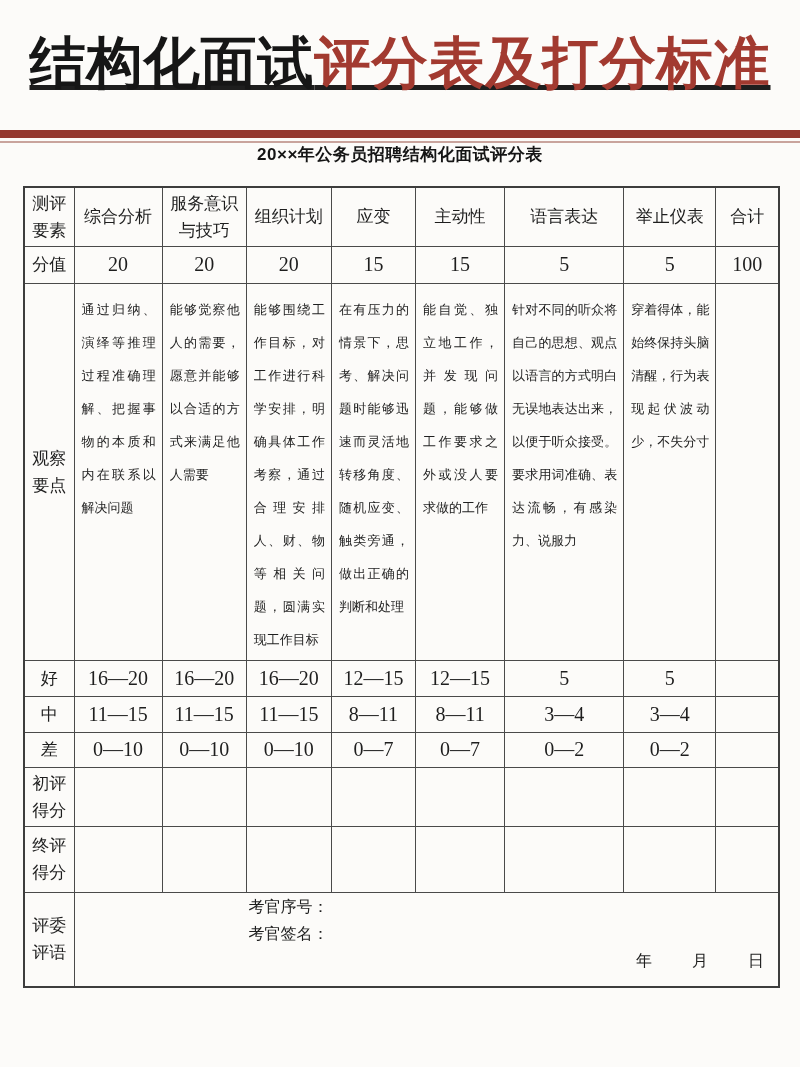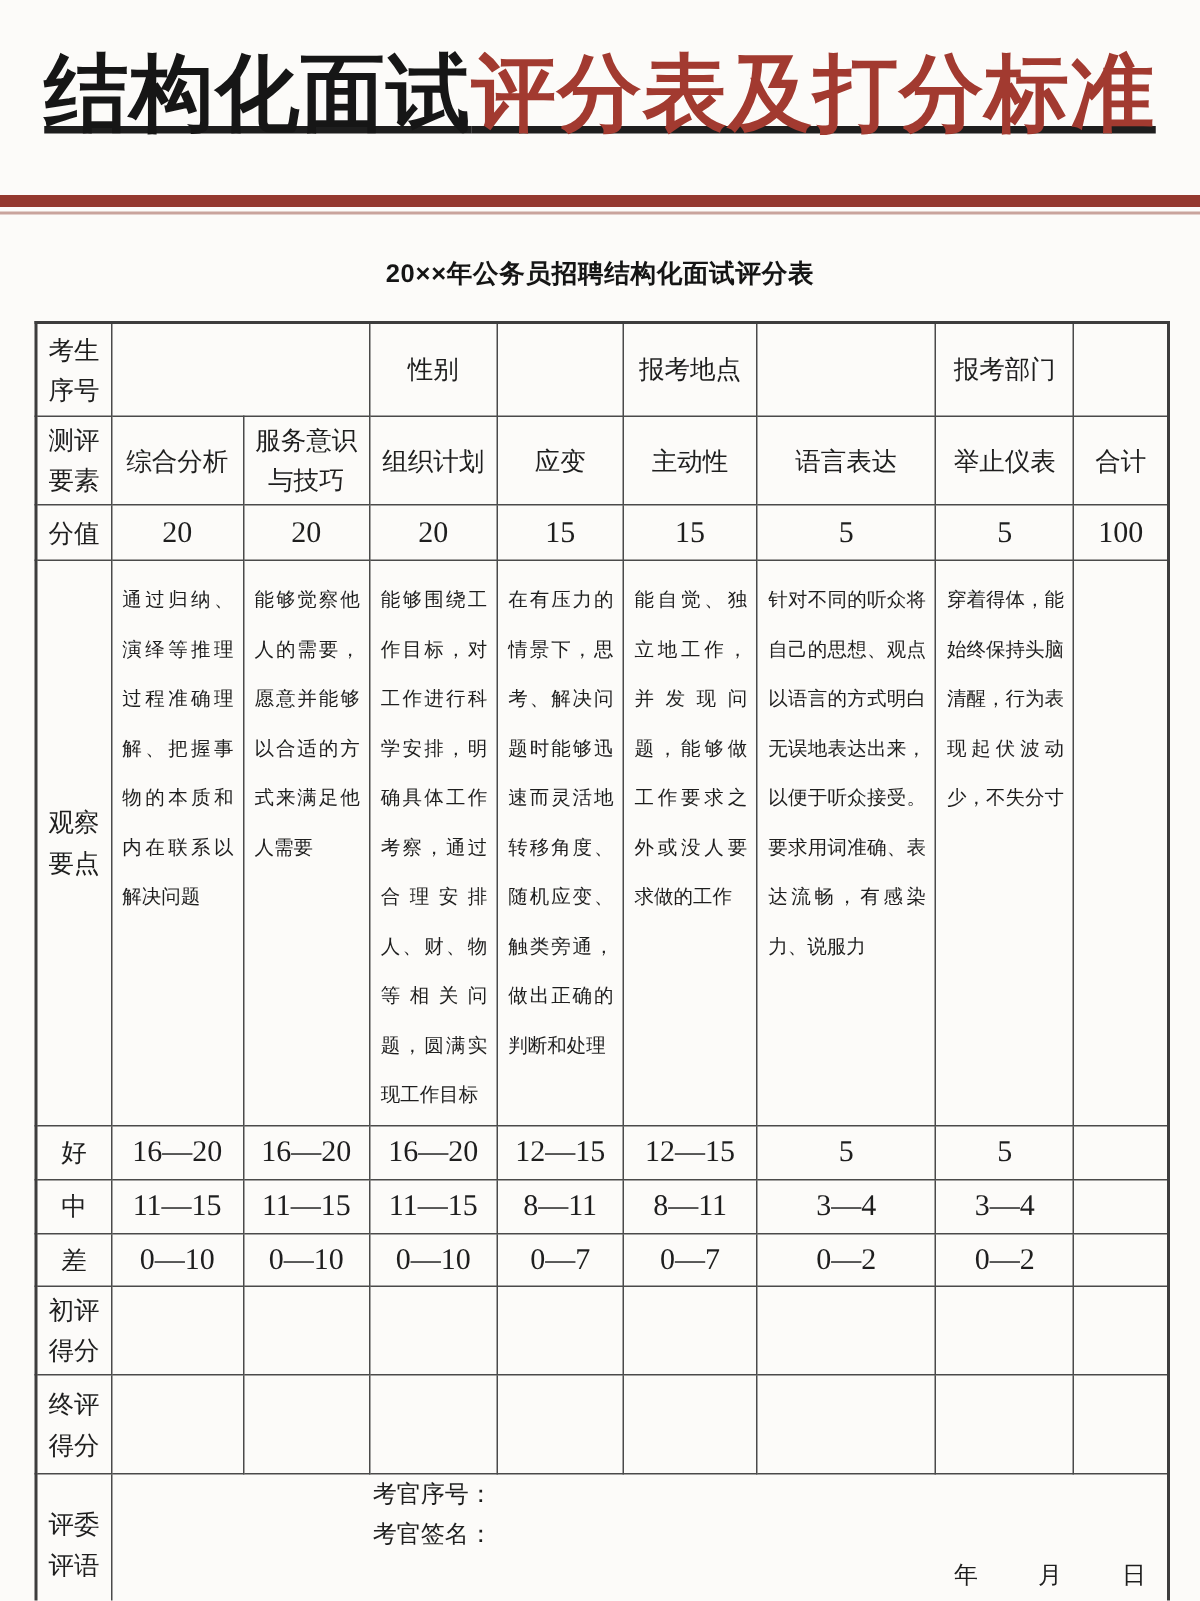--- a/index.html
+++ b/index.html
@@ -28,21 +28,20 @@
     margin-top:30px;
     height:8px; width:800px;
     background:#94382f;
   }
   .divider-thin {
     margin-top:3px;
     height:2px; width:800px;
     background:#c9a49d;
   }
   .subtitle {
-    margin-top:28px;
     text-align:center;
     font-size:17px;
     font-weight:bold;
     font-family:"Liberation Sans","DejaVu Sans",sans-serif;
     color:#151515;
     letter-spacing:0.5px;
   }
   
   table.score-table {
     margin:20px 0 0 23px;
@@ -110,30 +109,20 @@
       <col style="width:84px">
     <col style="width:85px">
       <col style="width:84px">
       <col style="width:89px">
     <col style="width:119px">
       <col style="width:92px">
       <col style="width:63px">
   </colgroup>
 
   <tbody>
-      <tr class="r-info">
-    <td>考生序号</td>
-    <td colspan="2"></td>
-    <td>性别</td>
-    <td></td>
-    <td>报考地点</td>
-    <td></td>
-    <td>报考部门</td>
-    <td></td>
-  </tr>
 
   <tr class="r-factors">
     <td>测评要素</td>
     <td>综合分析</td>
     <td>服务意识与技巧</td>
     <td>组织计划</td>
     <td>应变</td>
     <td>主动性</td>
     <td>语言表达</td>
     <td>举止仪表</td>

